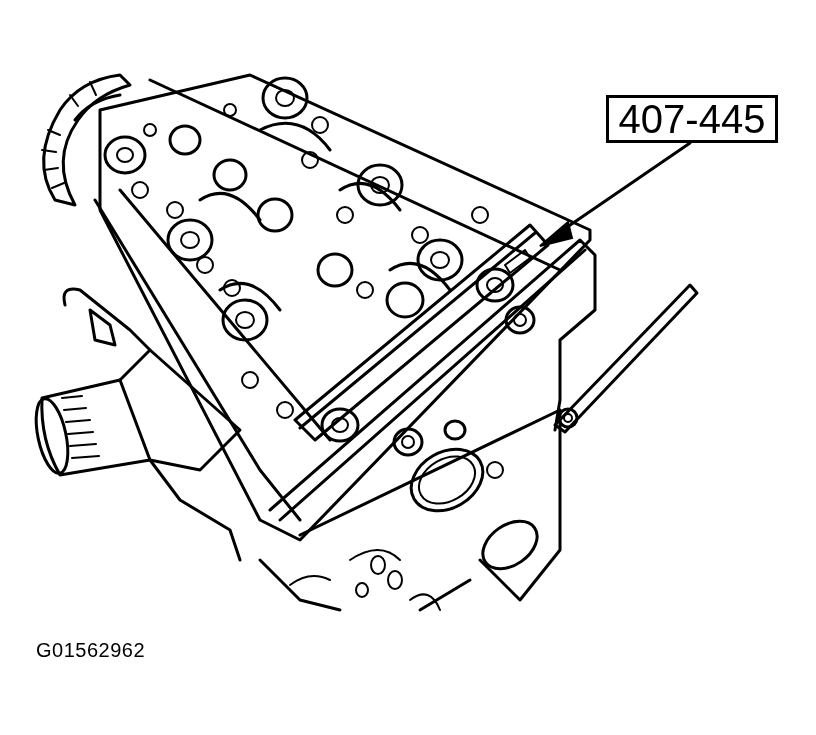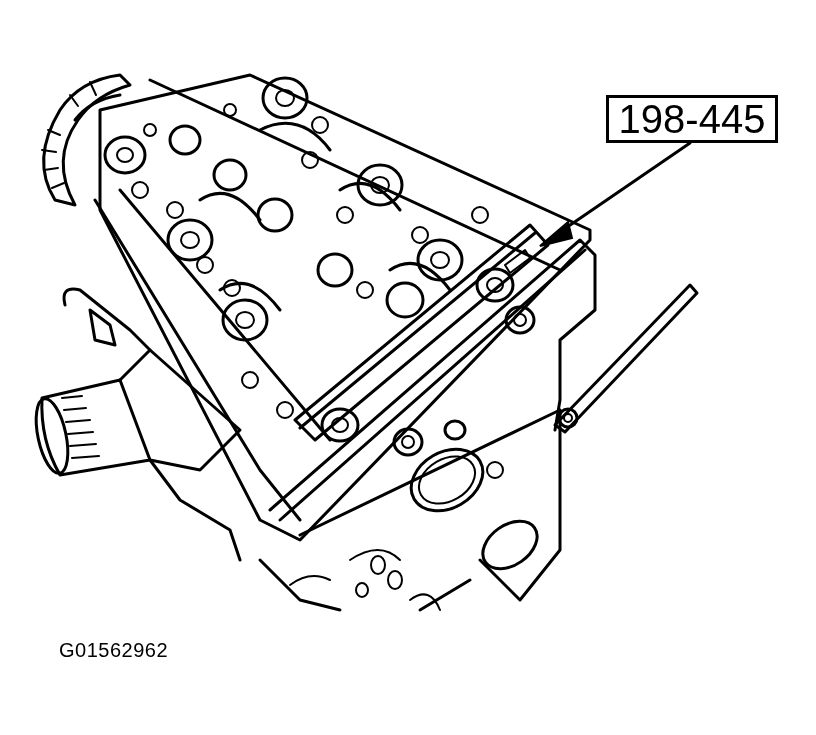--- a/index.html
+++ b/index.html
@@ -2,21 +2,21 @@
 <html><head>
 <meta charset="utf-8">
 <style>
   html, body { margin:0; padding:0; background:#ffffff; }
   body { width:816px; height:735px; position:relative; overflow:hidden; font-family:"Liberation Sans", sans-serif; }
   #drawing { position:absolute; left:0; top:0; width:816px; height:735px; }
   .ln { fill:none; stroke:#000; stroke-width:3; stroke-linejoin:round; stroke-linecap:round; }
   .thin { fill:none; stroke:#000; stroke-width:2; stroke-linejoin:round; stroke-linecap:round; }
   .label-box { position:absolute; left:606px; top:95px; width:172px; height:48px; border:3px solid #000; background:#fff; box-sizing:border-box; display:flex; align-items:center; justify-content:center; }
   .label-text { font-size:40px; font-weight:normal; letter-spacing:0px; color:#000; font-family:"Liberation Sans", sans-serif; line-height:1; }
-  .fig-id { position:absolute; left:36px; top:639px; font-size:20px; color:#000; font-family:"Liberation Sans", sans-serif; letter-spacing:0.5px;margin-left:23px; }
+  .fig-id { position:absolute; left:36px; top:639px; font-size:20px; color:#000; font-family:"Liberation Sans", sans-serif; letter-spacing:0.5px; }
 </style>
 </head>
 <body>
 
 <svg id="drawing" viewBox="0 0 816 735" xmlns="http://www.w3.org/2000/svg">
 
   <g>
     <path class="ln" d="M60,110 Q30,160 55,200 L75,205 Q50,160 78,120 Q95,95 130,85 L120,75 Q80,80 60,110 Z"></path>
     <path class="thin" d="M48,130 L60,135 M42,150 L56,152 M44,170 L58,168 M52,188 L64,183 M70,95 L78,106 M90,82 L96,95"></path>
     <path class="ln" d="M75,120 Q90,100 120,95"></path>
@@ -116,16 +116,16 @@
     <path class="ln" d="M150,460 L180,500 L230,530 L240,560"></path>
   </g>
 
   <g>
     <path class="ln" d="M690,143 L560,232"></path>
     <path d="M540,246 L568,222 L572,238 Z" fill="#000" stroke="#000" stroke-width="2"></path>
   </g>
 </svg>
 
 <div class="label-box">
-  <span class="label-text">198-445</span>
+  <span class="label-text">407-445</span>
 </div>
 
 <div class="fig-id">G01562962</div>
 
 </body></html>

